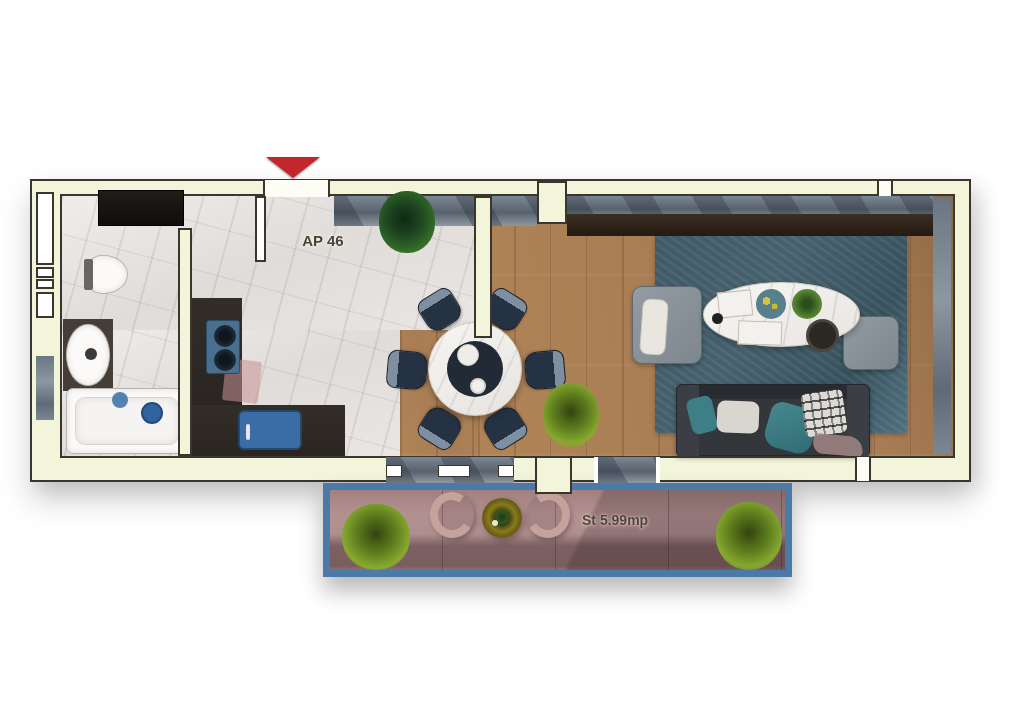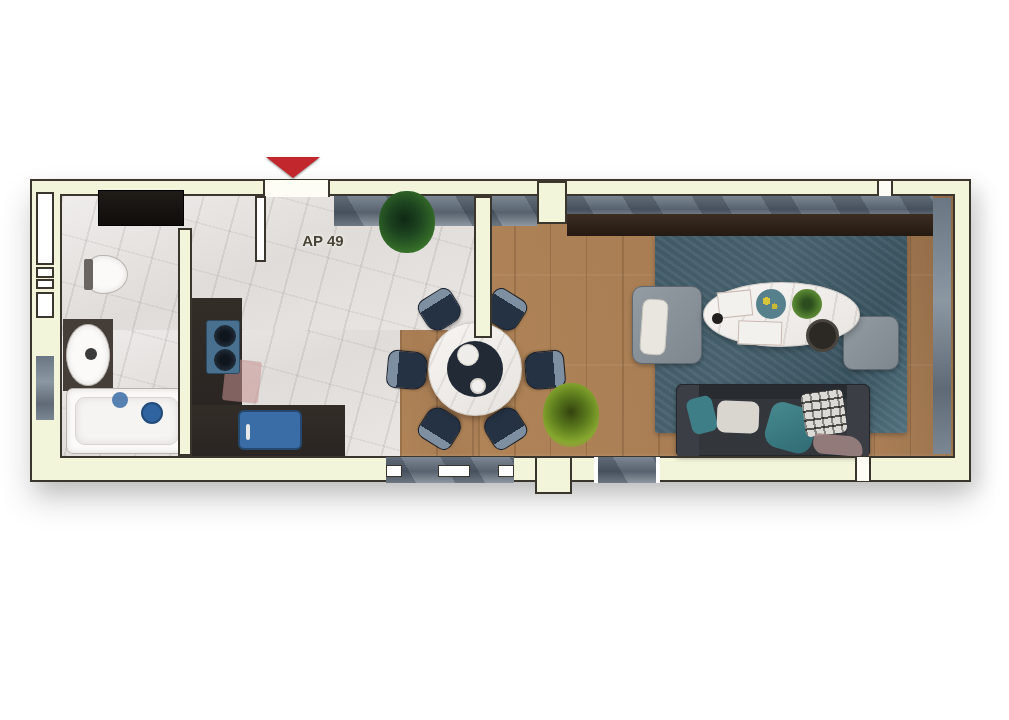--- a/index.html
+++ b/index.html
@@ -114,21 +114,21 @@
     <div style="position:absolute;left:7px;top:4px;width:20px;height:20px;border-radius:50%;background:radial-gradient(circle,#10161e 35%,#2c3c4c);border:1px solid #1b2835;"></div>
     <div style="position:absolute;left:7px;top:28px;width:20px;height:20px;border-radius:50%;background:radial-gradient(circle,#10161e 35%,#2c3c4c);border:1px solid #1b2835;"></div>
   </div>
   <div class="a" style="left:224px;top:360px;width:36px;height:42px;background:rgba(201,148,148,.55);transform:rotate(6deg);z-index:4;border-radius:3px;"></div>
   <div class="a" style="left:238px;top:410px;width:64px;height:40px;background:var(--sink-blue,#3a6ca6);border:2px solid #24496f;border-radius:6px;z-index:5;">
     <div style="position:absolute;left:6px;top:12px;width:4px;height:16px;background:#e8e8e8;border-radius:2px;"></div>
   </div>
 
   <div class="a plant-dark" style="left:379px;top:191px;width:56px;height:62px;"></div>
   <div class="a plan-label" style="left:243px;top:231px;width:160px;">
-    <div>AP 49</div>
+    <div>AP 46</div>
   </div>
 
   <div class="a chair" style="left:421px;top:292px;transform:rotate(-32deg);"></div>
   <div class="a chair" style="left:486px;top:292px;transform:rotate(32deg);"></div>
   <div class="a chair" style="left:388px;top:350px;height:40px;transform:rotate(-85deg);"></div>
   <div class="a chair" style="left:526px;top:350px;height:40px;transform:rotate(85deg);"></div>
   <div class="a chair" style="left:421px;top:410px;transform:rotate(-148deg);"></div>
   <div class="a chair" style="left:486px;top:410px;transform:rotate(148deg);"></div>
   <div class="a" style="left:428px;top:322px;width:94px;height:94px;border-radius:50%;z-index:4;border:1px solid #cfcbc5;box-shadow:0 3px 6px rgba(0,0,0,.28);background:repeating-linear-gradient(115deg, rgba(140,130,128,.15) 0 2px, transparent 2px 18px),linear-gradient(150deg,#f7f5f2,#e6e3df);"></div>
   <div class="a" style="left:447px;top:341px;width:56px;height:56px;border-radius:50%;background:#222a35;z-index:5;"></div>
@@ -162,15 +162,28 @@
 
   <div class="a glass-h" style="left:386px;top:457px;width:128px;height:26px;z-index:7;">
     <div style="position:absolute;left:0px;top:8px;width:14px;height:10px;background:#fff;border:1px solid #3a362e;"></div>
     <div style="position:absolute;left:52px;top:8px;width:30px;height:10px;background:#fff;border:1px solid #3a362e;"></div>
     <div style="position:absolute;right:0px;top:8px;width:14px;height:10px;background:#fff;border:1px solid #3a362e;"></div>
   </div>
   <div class="a wallpiece" style="left:535px;top:456px;width:37px;height:38px;z-index:7;"></div>
   <div class="a glass-h" style="left:594px;top:457px;width:66px;height:26px;z-index:7;border-left:4px solid #fff;border-right:4px solid #fff;"></div>
   <div class="a white-gap" style="left:855px;top:457px;width:16px;height:24px;"></div>
 
+  <div class="a terrace" style="left:323px;top:483px;width:469px;height:94px;">
+    <div class="a terrace-floor" style="left:0;top:0;right:0;bottom:0;"></div>
+    <div class="a terrace-shade" style="left:0;top:0;right:0;bottom:0;z-index:2;"></div>
+    <div class="a plant-yg" style="left:12px;top:14px;width:68px;height:66px;"></div>
+    <div class="a plant-yg" style="left:386px;top:12px;width:66px;height:68px;"></div>
+    <div class="a arc-chair" style="left:100px;top:2px;border-right-color:transparent;transform:rotate(-12deg);"></div>
+    <div class="a arc-chair" style="left:196px;top:2px;border-left-color:transparent;transform:rotate(12deg);"></div>
+    <div class="a" style="left:152px;top:8px;width:40px;height:40px;border-radius:50%;z-index:3;background:radial-gradient(circle,#2e3a10 0 22%,#8a7b1c 48%,#6e6216 62%,#4c4410 100%);box-shadow:2px 3px 6px rgba(60,35,40,.4);">
+      <div style="position:absolute;left:13px;top:12px;width:14px;height:14px;border-radius:50%;background:radial-gradient(circle,#1e3a14,#3f6a22);"></div>
+      <div style="position:absolute;left:10px;top:22px;width:6px;height:6px;border-radius:50%;background:#e8e4da;"></div>
+    </div>
+    <div class="a terrace-label" style="left:252px;top:22px;width:140px;">St 5.99mp</div>
+  </div>
 
 
 </div>
 
 </body></html>

